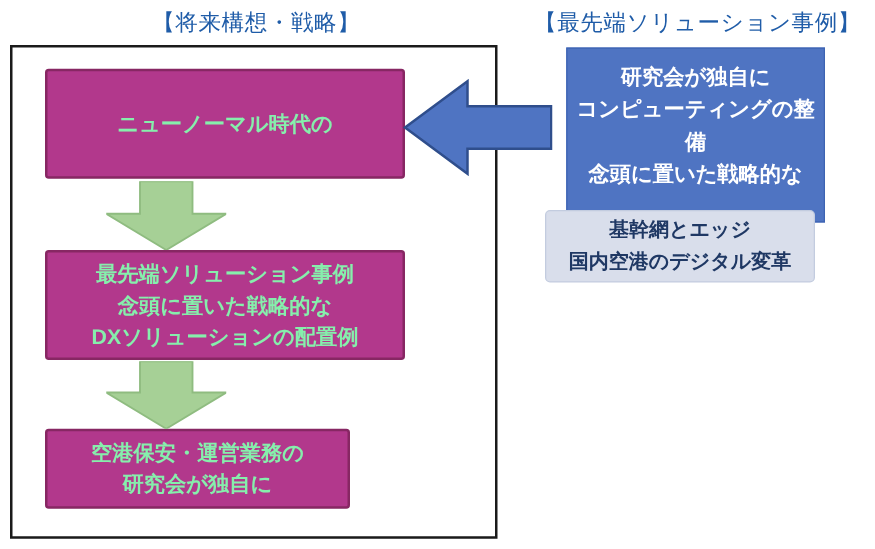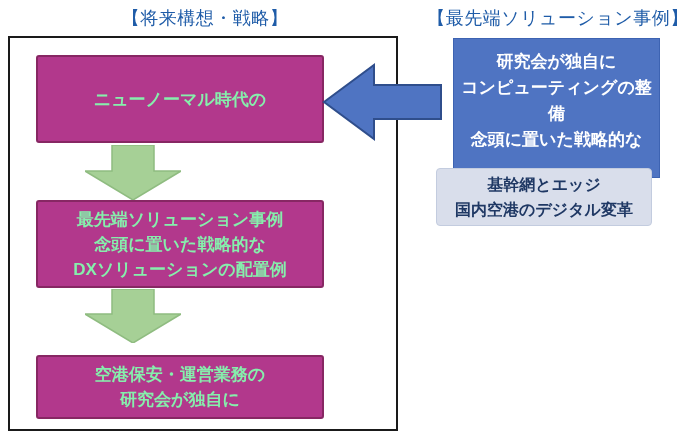--- a/index.html
+++ b/index.html
@@ -64,21 +64,21 @@
   <div>念頭に置いた戦略的な</div>
   <div>DXソリューションの配置例</div>
 </div>
 
 <div class="abs" style="left:85px; top:289px; width:96px; height:54px; z-index:1;">
   <svg width="96" height="54" viewBox="0 0 96 54">
     <polygon points="27,0 69,0 69,25 96,25 48,54 0,25 27,25" fill="#A6D096" stroke="#8FBC80" stroke-width="1.5"></polygon>
   </svg>
 </div>
 
-<div class="abs mbox" style="left:36px; top:343px; width:288px; height:64px;margin-top:12px;">
+<div class="abs mbox" style="left:36px; top:343px; width:244px; height:64px;">
   <div>空港保安・運営業務の</div>
   <div>研究会が独自に</div>
 </div>
 
 <div class="abs" style="left:322px; top:63px; width:120px; height:78px; z-index:1;">
   <svg width="120" height="78" viewBox="0 0 120 78">
     <polygon points="2,39 52,2 52,22 119,22 119,56 52,56 52,76" fill="#4F74C2" stroke="#2F4E8C" stroke-width="2"></polygon>
   </svg>
 </div>
 

